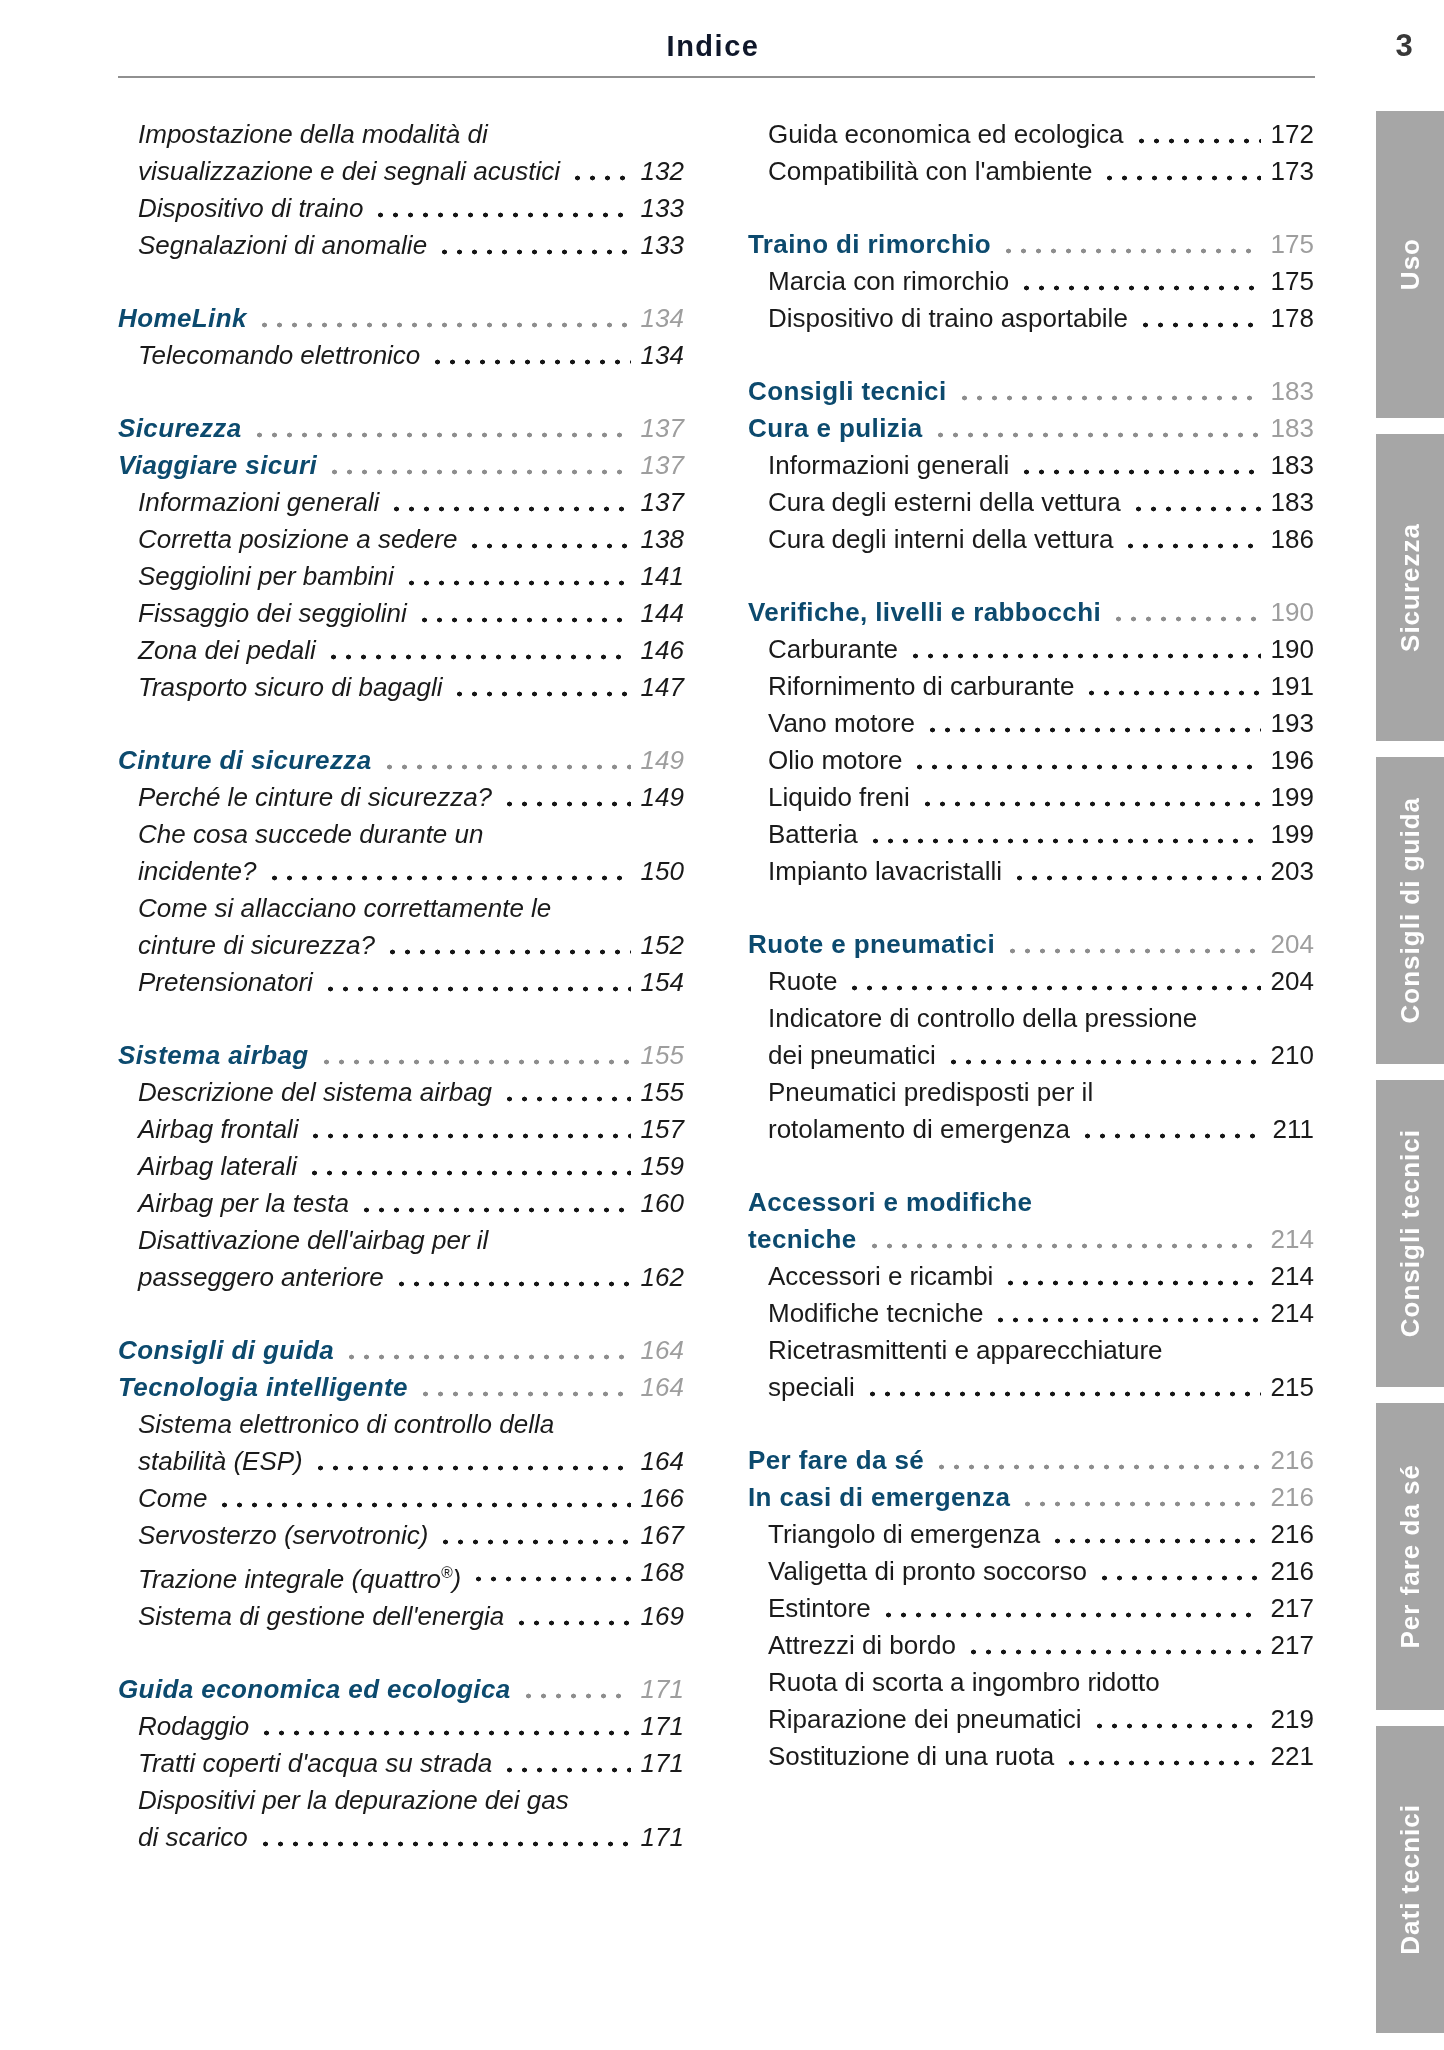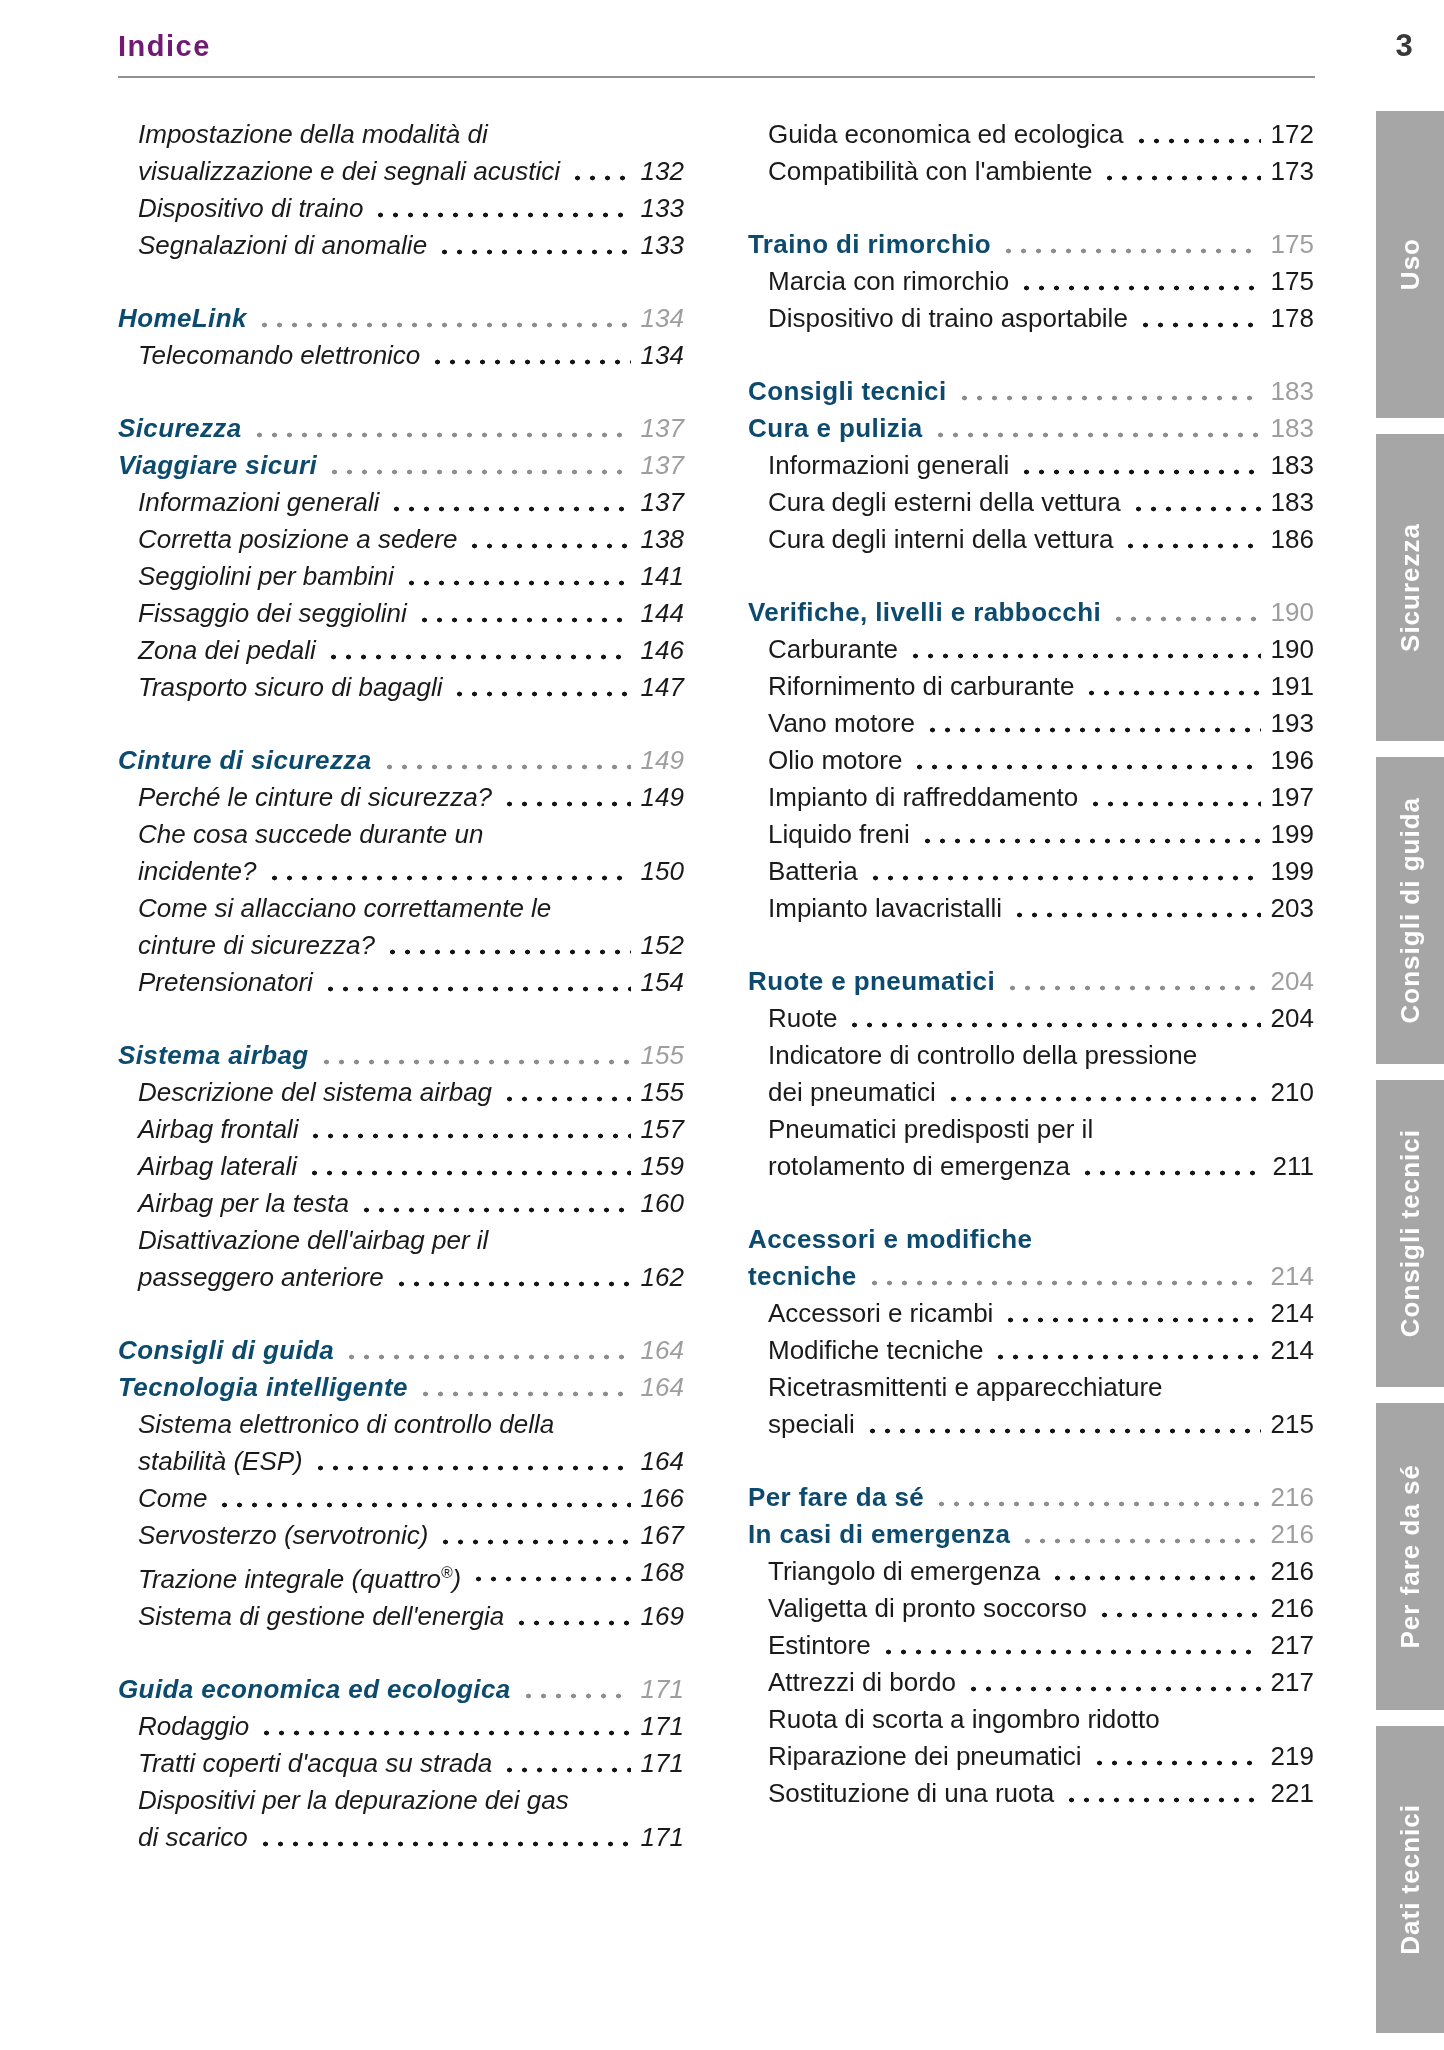--- a/index.html
+++ b/index.html
@@ -5,22 +5,22 @@
   html,body { margin:0; padding:0; }
   body {
     width:1444px; height:2050px;
     background:#ffffff;
     font-family:"Liberation Sans", sans-serif;
     position:relative;
     overflow:hidden;
   }
   #title {
     position:absolute; top:30px; left:118px; width:1190px;
-    text-align:left; font-weight:bold; font-size:29px;
-    color:#701a75; letter-spacing:1.5px;
+    text-align:center; font-weight:bold; font-size:29px;
+    color:#0f172a; letter-spacing:1.5px;
   }
   #pagenum {
     position:absolute; top:28px; left:1376px; width:56px;
     text-align:center; font-weight:bold; font-size:31px; color:#383838;
   }
   .rule {
     position:absolute; top:76px; left:118px; width:1197px;
     border-top:2px solid #909090; height:0;
   }
   .col {
@@ -441,27 +441,20 @@
       </div>
       <div class="entry norm indent1">
         <div class="lastline">
           <span class="txt">Olio motore</span>
           <span class="dots"></span>
           <span class="pg">196</span>
         </div>
       </div>
       <div class="entry norm indent1">
         <div class="lastline">
-          <span class="txt">Impianto di raffreddamento</span>
-          <span class="dots"></span>
-          <span class="pg">197</span>
-        </div>
-      </div>
-      <div class="entry norm indent1">
-        <div class="lastline">
           <span class="txt">Liquido freni</span>
           <span class="dots"></span>
           <span class="pg">199</span>
         </div>
       </div>
       <div class="entry norm indent1">
         <div class="lastline">
           <span class="txt">Batteria</span>
           <span class="dots"></span>
           <span class="pg">199</span>

